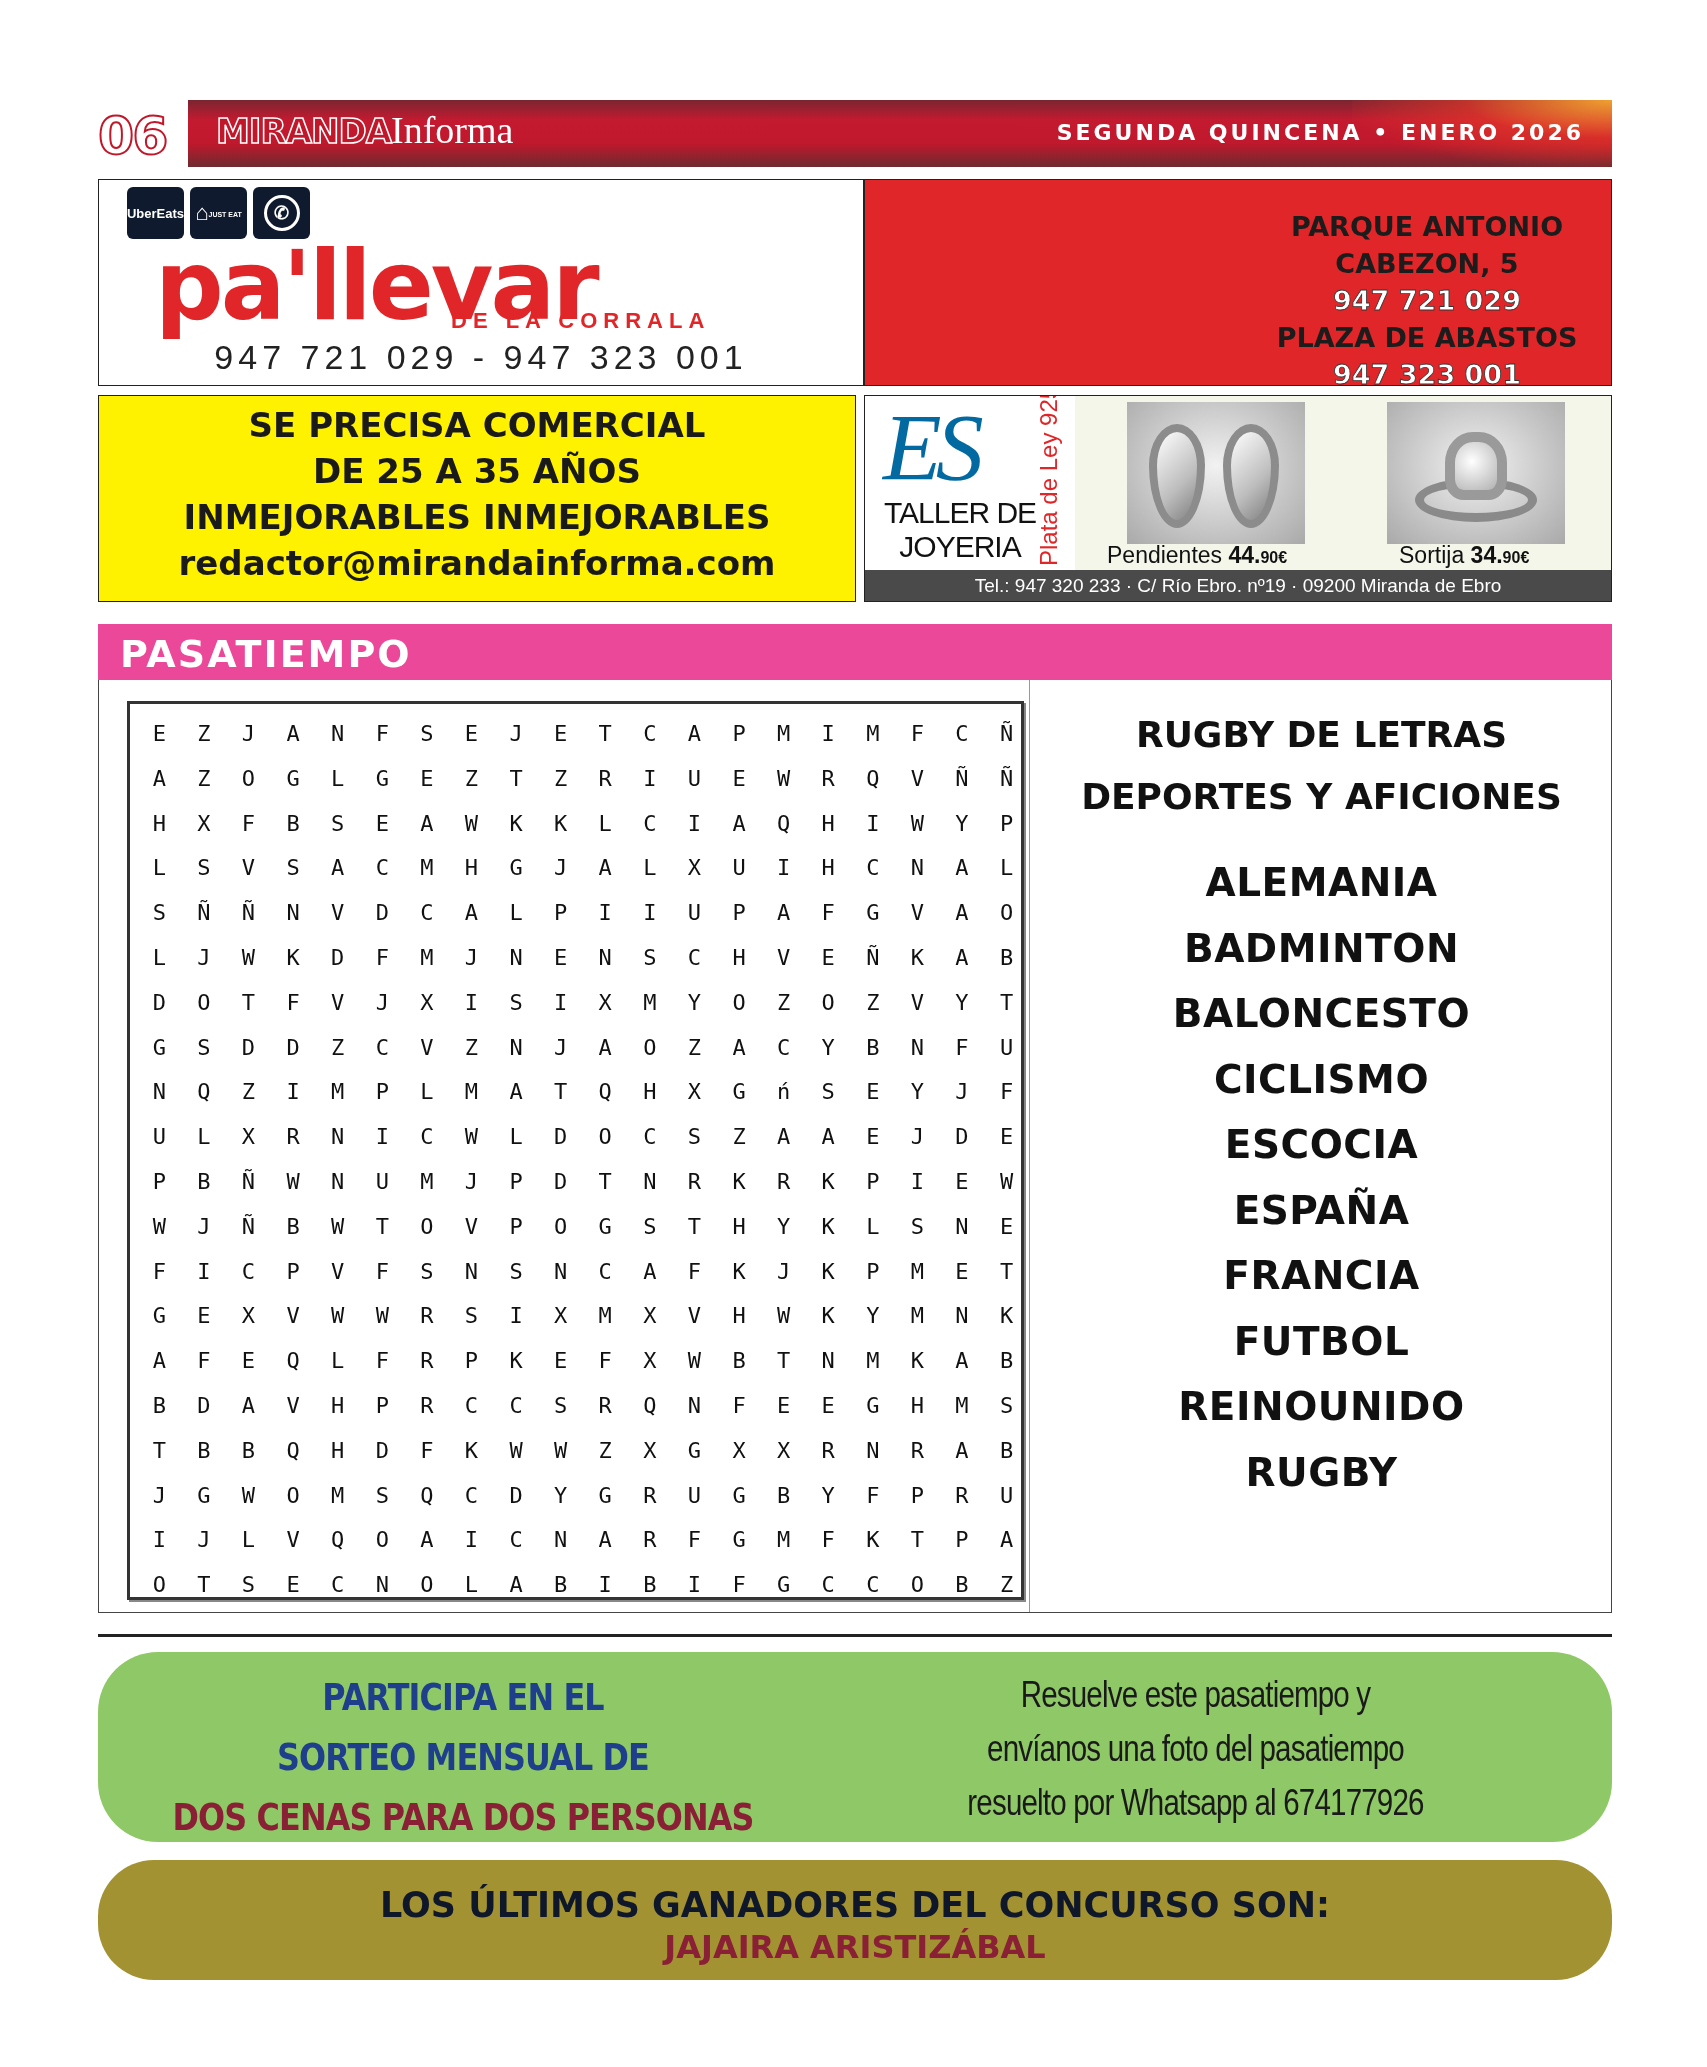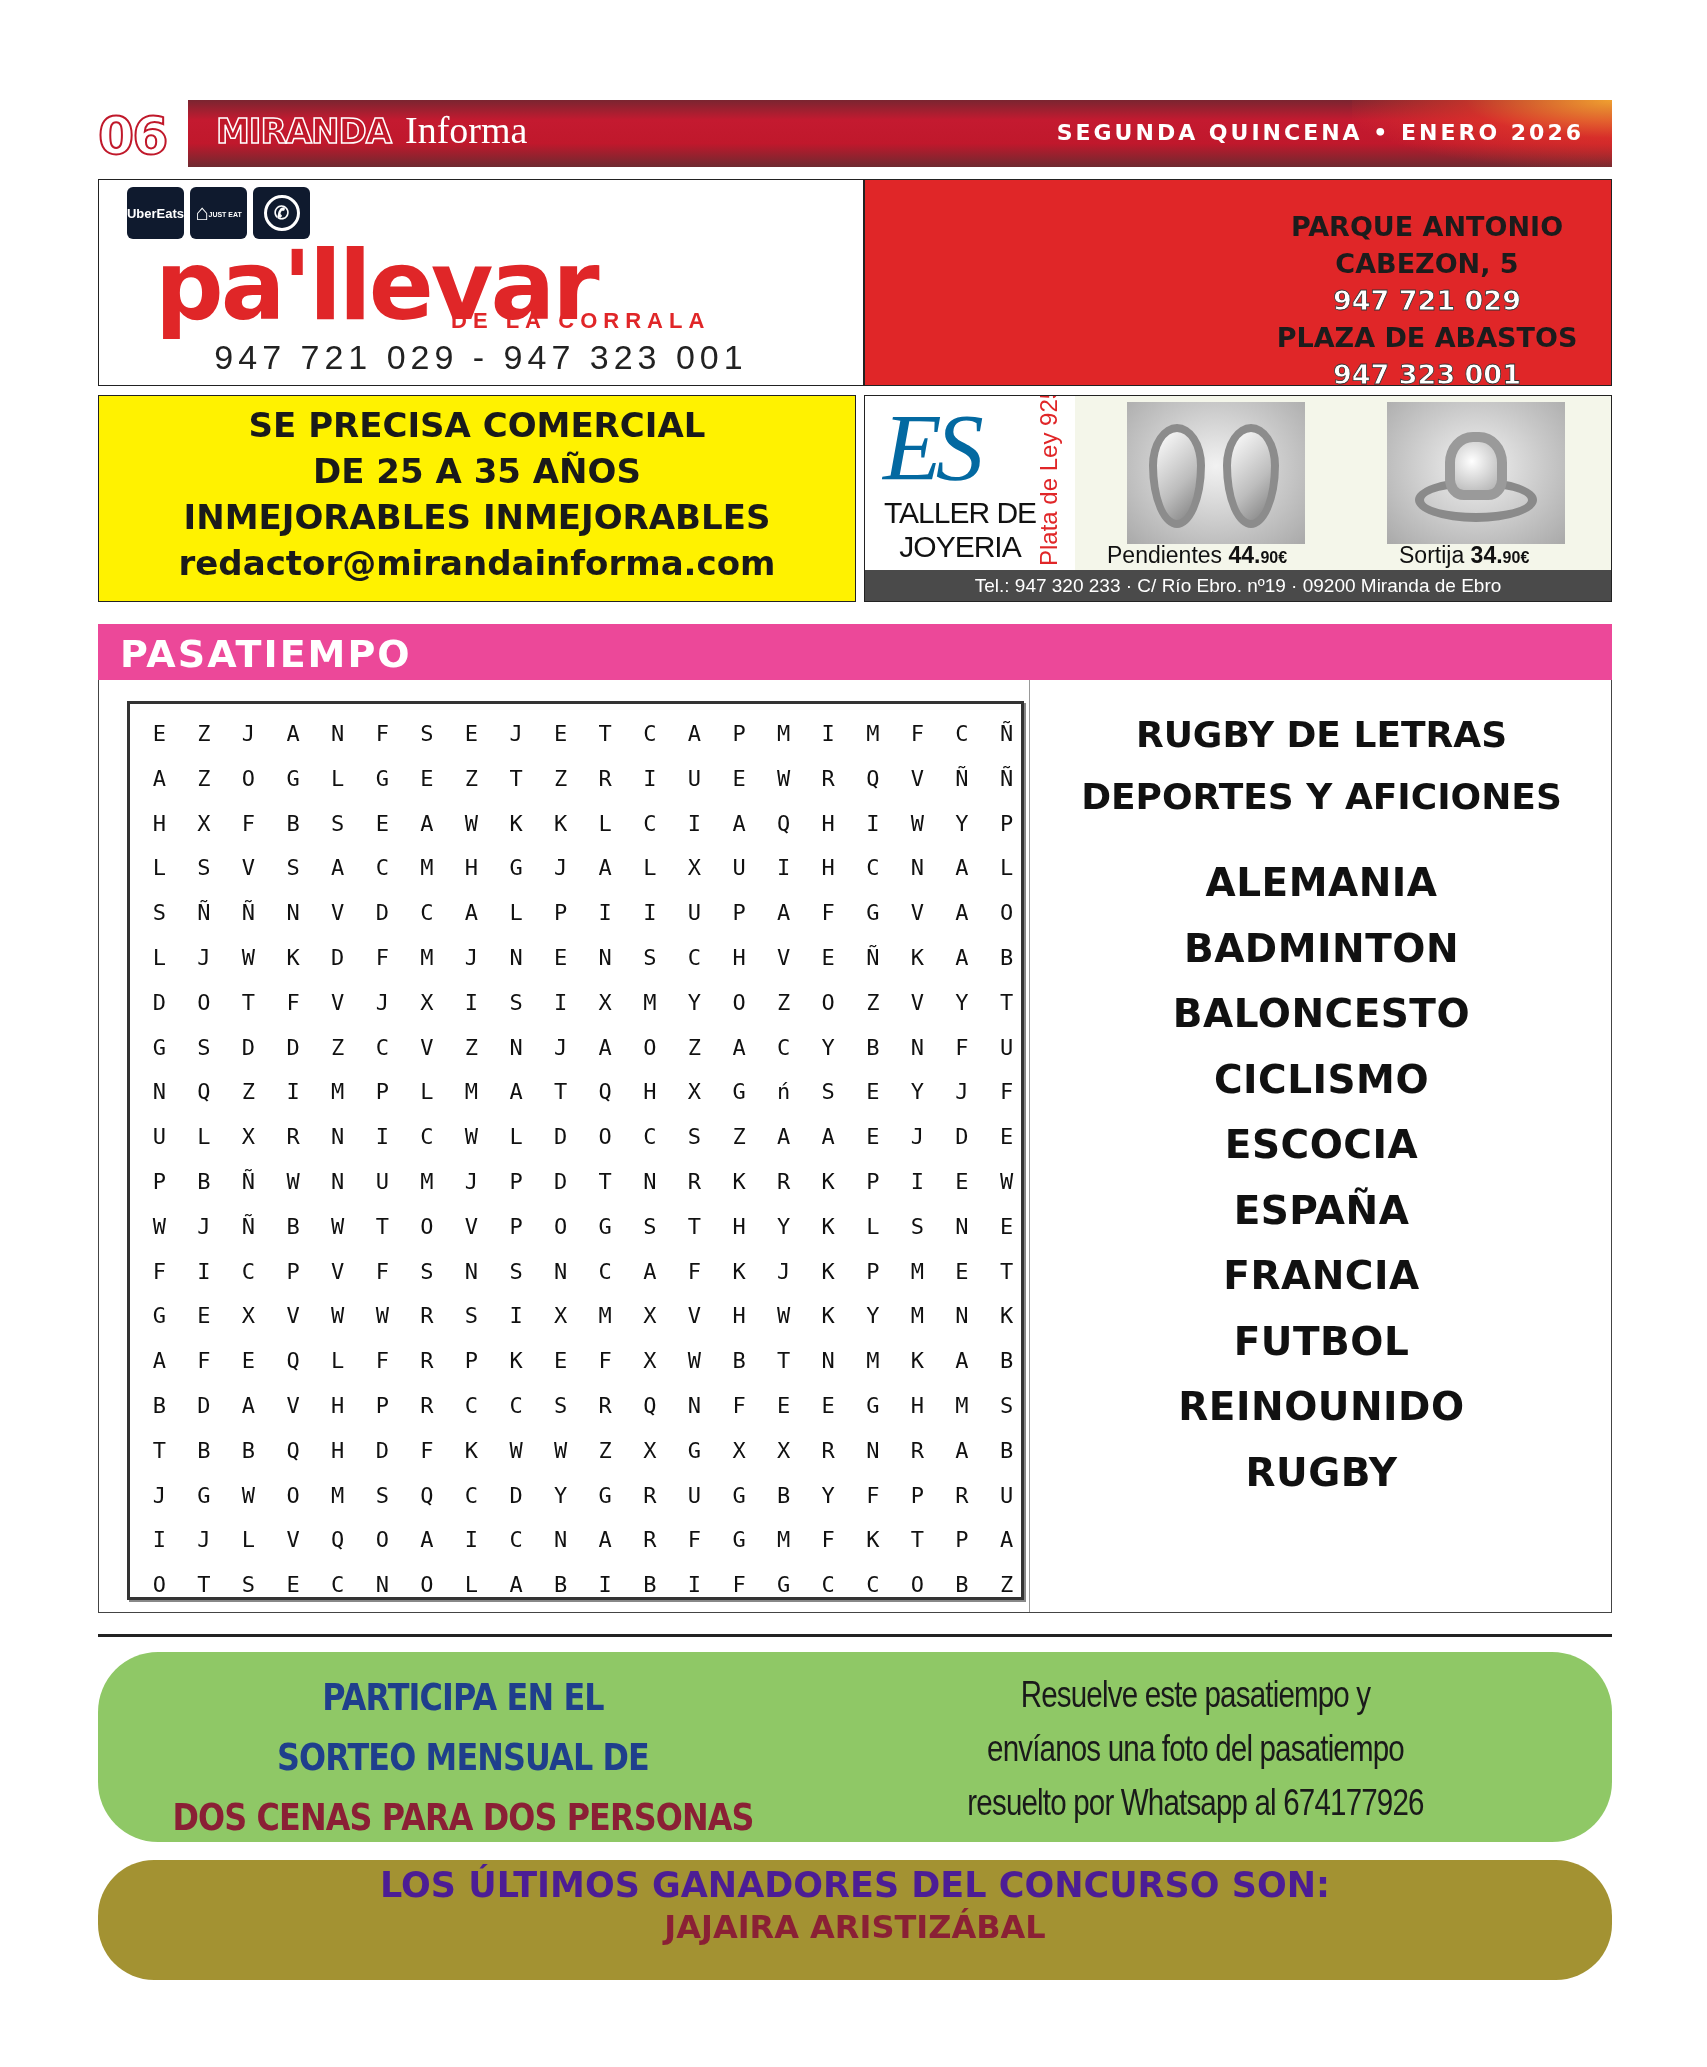--- a/index.html
+++ b/index.html
@@ -8,21 +8,21 @@
 
   
   .page-num { position: absolute; left: 98px; top: 106px; font-family: "DejaVu Sans", sans-serif; font-weight: bold; font-size: 52px; line-height: 60px; color: #fff; -webkit-text-stroke: 2px #c0182a; letter-spacing: -2px; }
   .masthead { position: absolute; left: 188px; top: 100px; width: 1424px; height: 67px;
     background: linear-gradient(180deg, #7a2530 0%, #c41a30 30%, #c0182c 65%, #6e2a30 100%);
     overflow: hidden; }
   .masthead::after { content: ""; position: absolute; right: 0; top: 0; width: 260px; height: 100%;
     background: radial-gradient(ellipse at 100% 0%, #f0a030 0%, rgba(230,60,40,0.6) 40%, rgba(200,20,40,0) 75%); }
   .brand { position: absolute; left: 28px; top: 8px; display: flex; align-items: baseline; z-index: 1; }
   .brand-bold { font-family: "DejaVu Sans", sans-serif; font-weight: bold; font-size: 34px; color: #c0182a; -webkit-text-stroke: 1.5px #fff; letter-spacing: -1px; }
-  .brand-serif { font-family: "Liberation Serif", serif; font-size: 38px; color: #fff; margin-left: 14px; }
+  .brand-serif { font-family: "Liberation Serif", serif; font-size: 38px; color: #fff; margin-left: 0; }
   .issue-date { position: absolute; right: 28px; top: 20px; color: #fff; font-family: "DejaVu Sans", sans-serif; font-weight: bold; font-size: 22px; letter-spacing: 3px; z-index: 1; }
 
   
   .ad-pallevar { position: absolute; left: 98px; top: 179px; width: 766px; height: 207px; border: 1.5px solid #222; background: #fff; }
   .app-icons { position: absolute; left: 28px; top: 7px; display: flex; gap: 6px; }
   .app-icon { width: 57px; height: 52px; background: #0f1a2e; border-radius: 6px; color: #fff; display: flex; align-items: center; justify-content: center; flex-direction: row; font-weight: bold; line-height: 1; }
   .app-icon .t1 { font-size: 13px; }
   .app-icon .t2 { font-size: 7px; margin-top: 3px; }
   .pallevar-logo { position: absolute; left: 56px; top: 58px; font-family: "DejaVu Sans", sans-serif; font-weight: bold; font-size: 96px; line-height: 96px; color: #e02628; letter-spacing: -3px; }
   .pallevar-sub { position: absolute; left: 352px; top: 128px; color: #e02628; font-weight: bold; font-size: 22px; letter-spacing: 6px; }
@@ -79,21 +79,21 @@
   .rule { position: absolute; left: 98px; top: 1634px; width: 1514px; height: 3px; background: #222; }
 
   
   .banner-green { position: absolute; left: 98px; top: 1652px; width: 1514px; height: 190px; background: #8fc866; border-radius: 60px; }
   .bg-left { position: absolute; left: 0; top: 16px; width: 730px; text-align: center; font-family: "DejaVu Sans", sans-serif; font-weight: bold; font-size: 37px; line-height: 60px; letter-spacing: -1px; transform: scaleX(0.86); transform-origin: 50% 0; }
   .bg-left .blue { color: #1f3f8c; }
   .bg-left .maroon { color: #8a2035; }
   .bg-right { position: absolute; left: 745px; top: 16px; width: 705px; text-align: center; font-family: "Liberation Sans", sans-serif; font-size: 36px; line-height: 54px; color: #1a1a1a; letter-spacing: -1px; transform: scaleX(0.82); transform-origin: 50% 0; }
 
   .banner-olive { position: absolute; left: 98px; top: 1860px; width: 1514px; height: 120px; background: #a39232; border-radius: 56px; text-align: center; }
-  .bo-title { margin-top: 4px; font-family: "DejaVu Sans", sans-serif; font-weight: bold; font-size: 35px; line-height: 42px; color: #4c1d95; }
+  .bo-title { margin-top: 24px; font-family: "DejaVu Sans", sans-serif; font-weight: bold; font-size: 35px; line-height: 42px; color: #0f172a; }
   .bo-winner { font-family: "DejaVu Sans", sans-serif; font-weight: bold; font-size: 32px; line-height: 42px; color: #8a2035; }
 </style>
 </head>
 <body>
 
 <div class="page-num">06</div>
 <div class="masthead">
   <div class="brand">
     <span class="brand-bold">MIRANDA</span>
     <span class="brand-serif">Informa</span>

